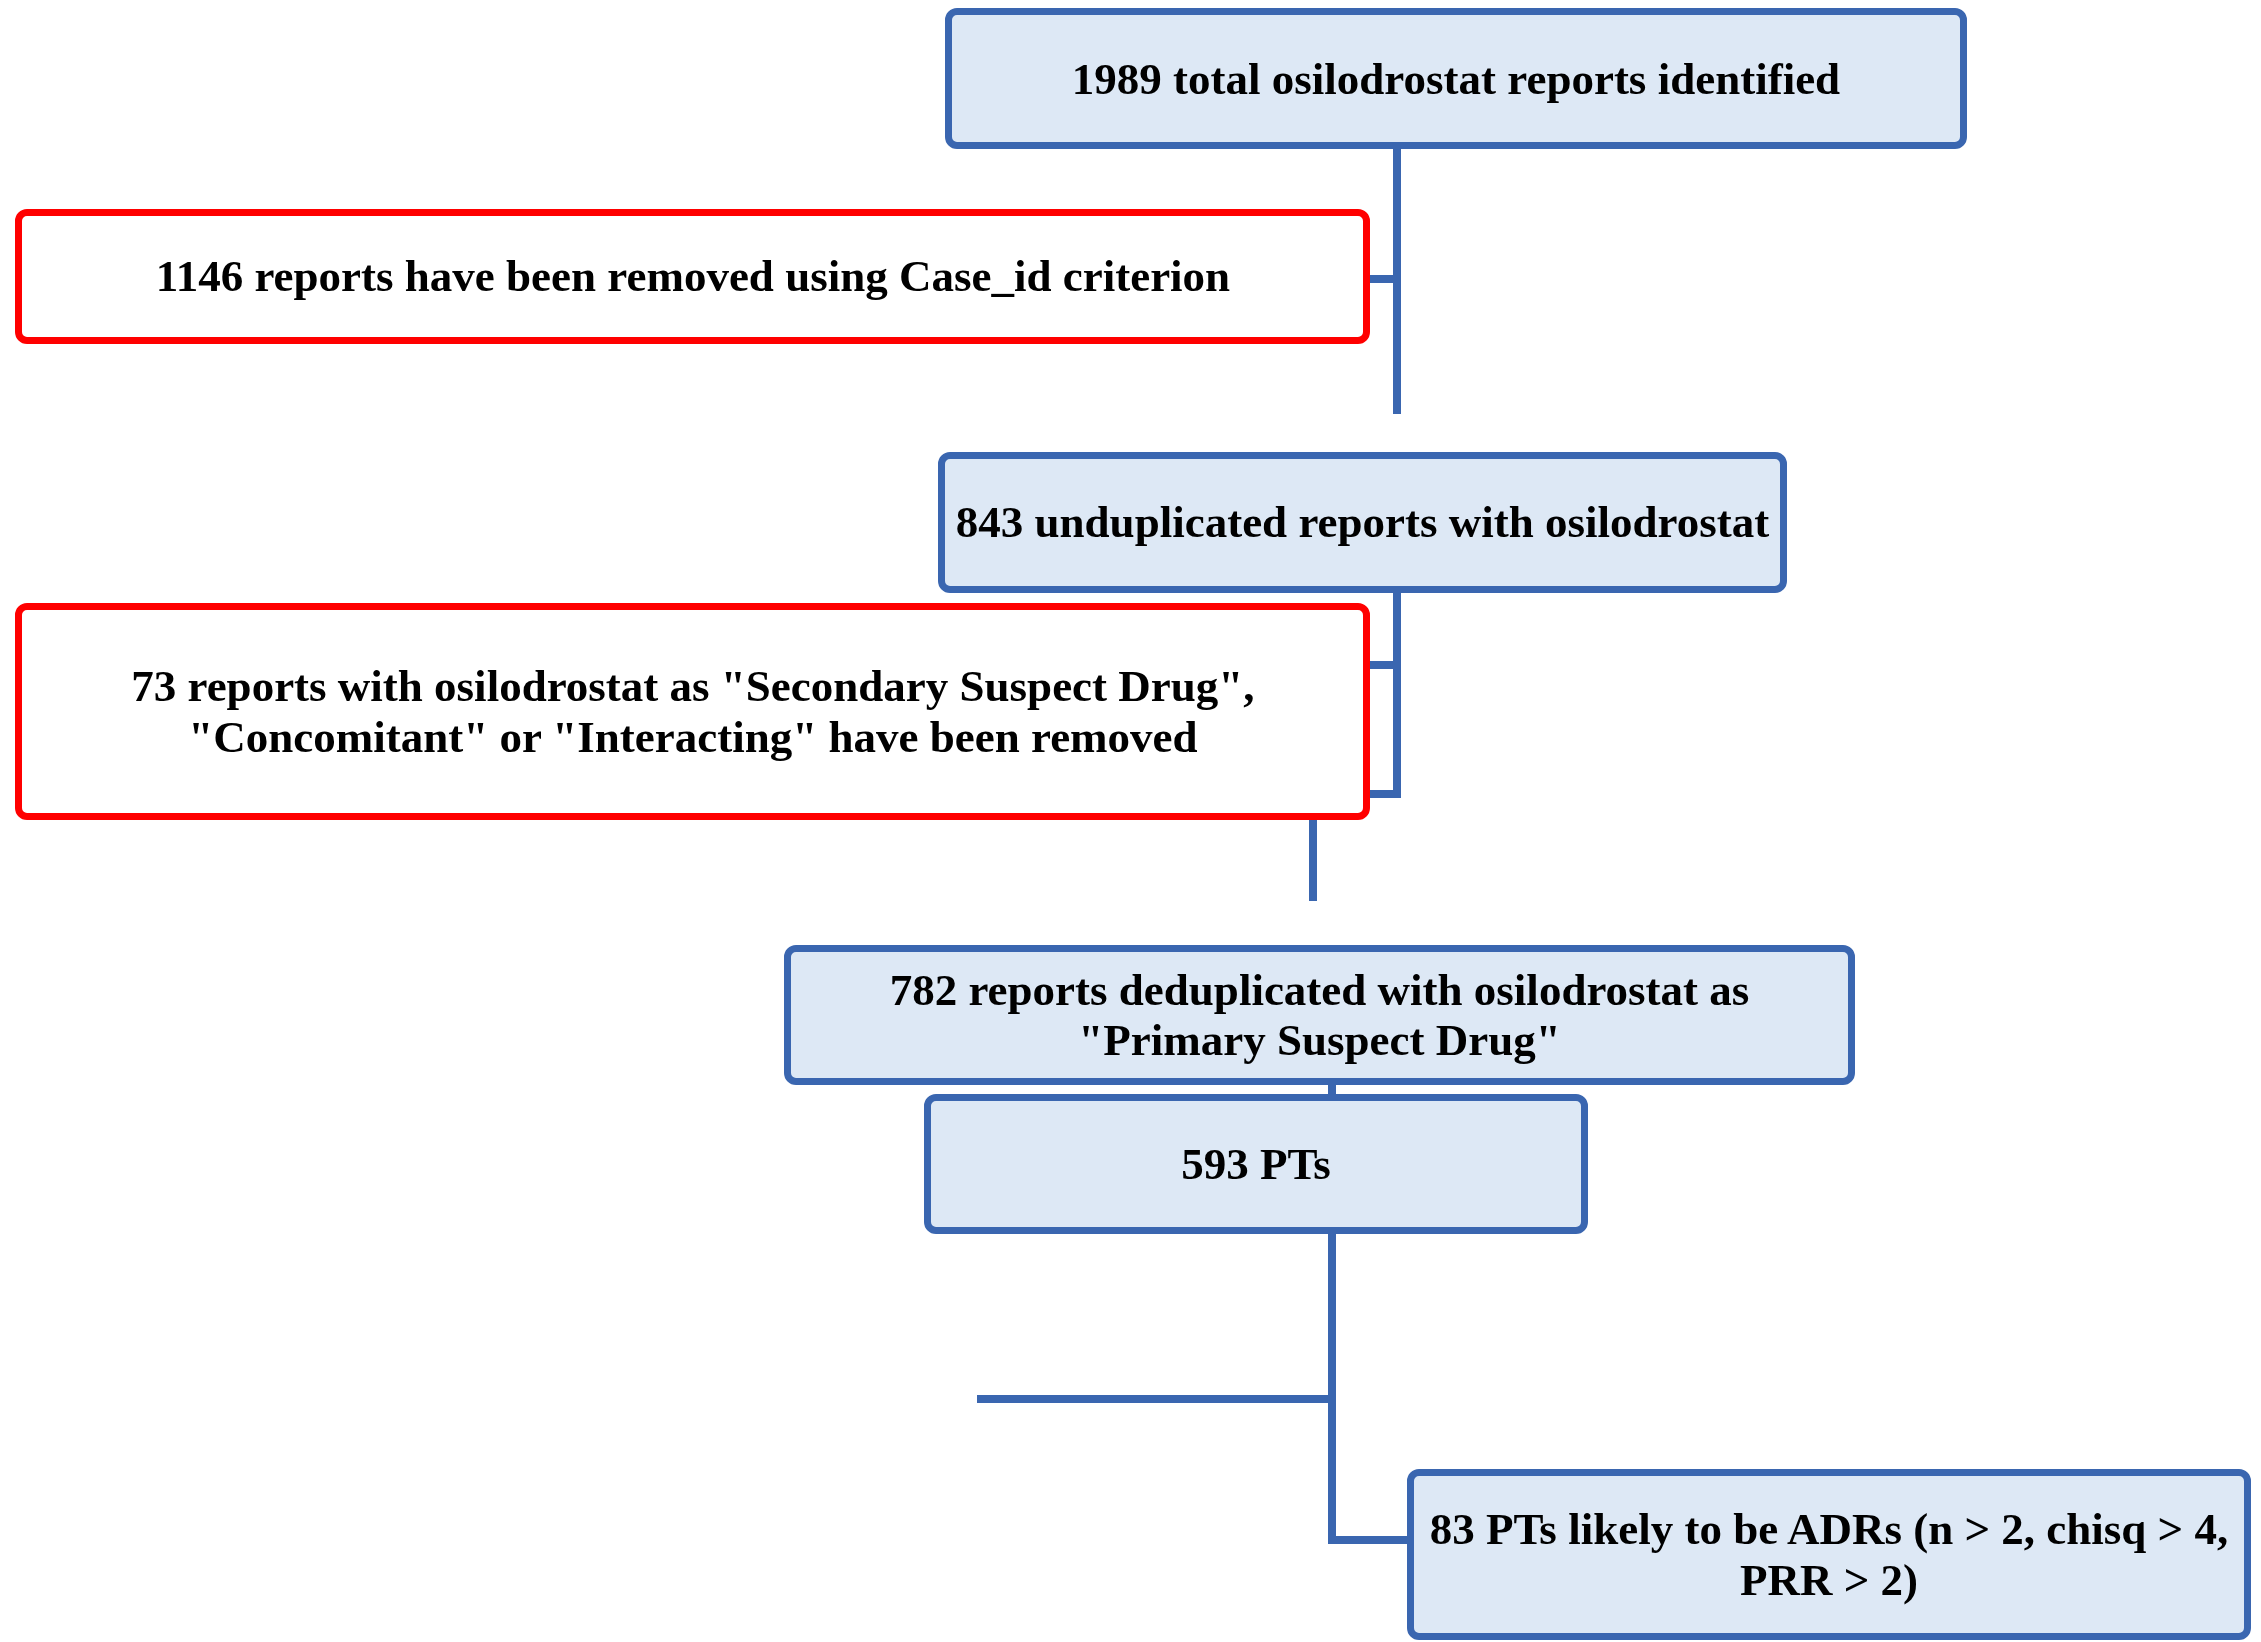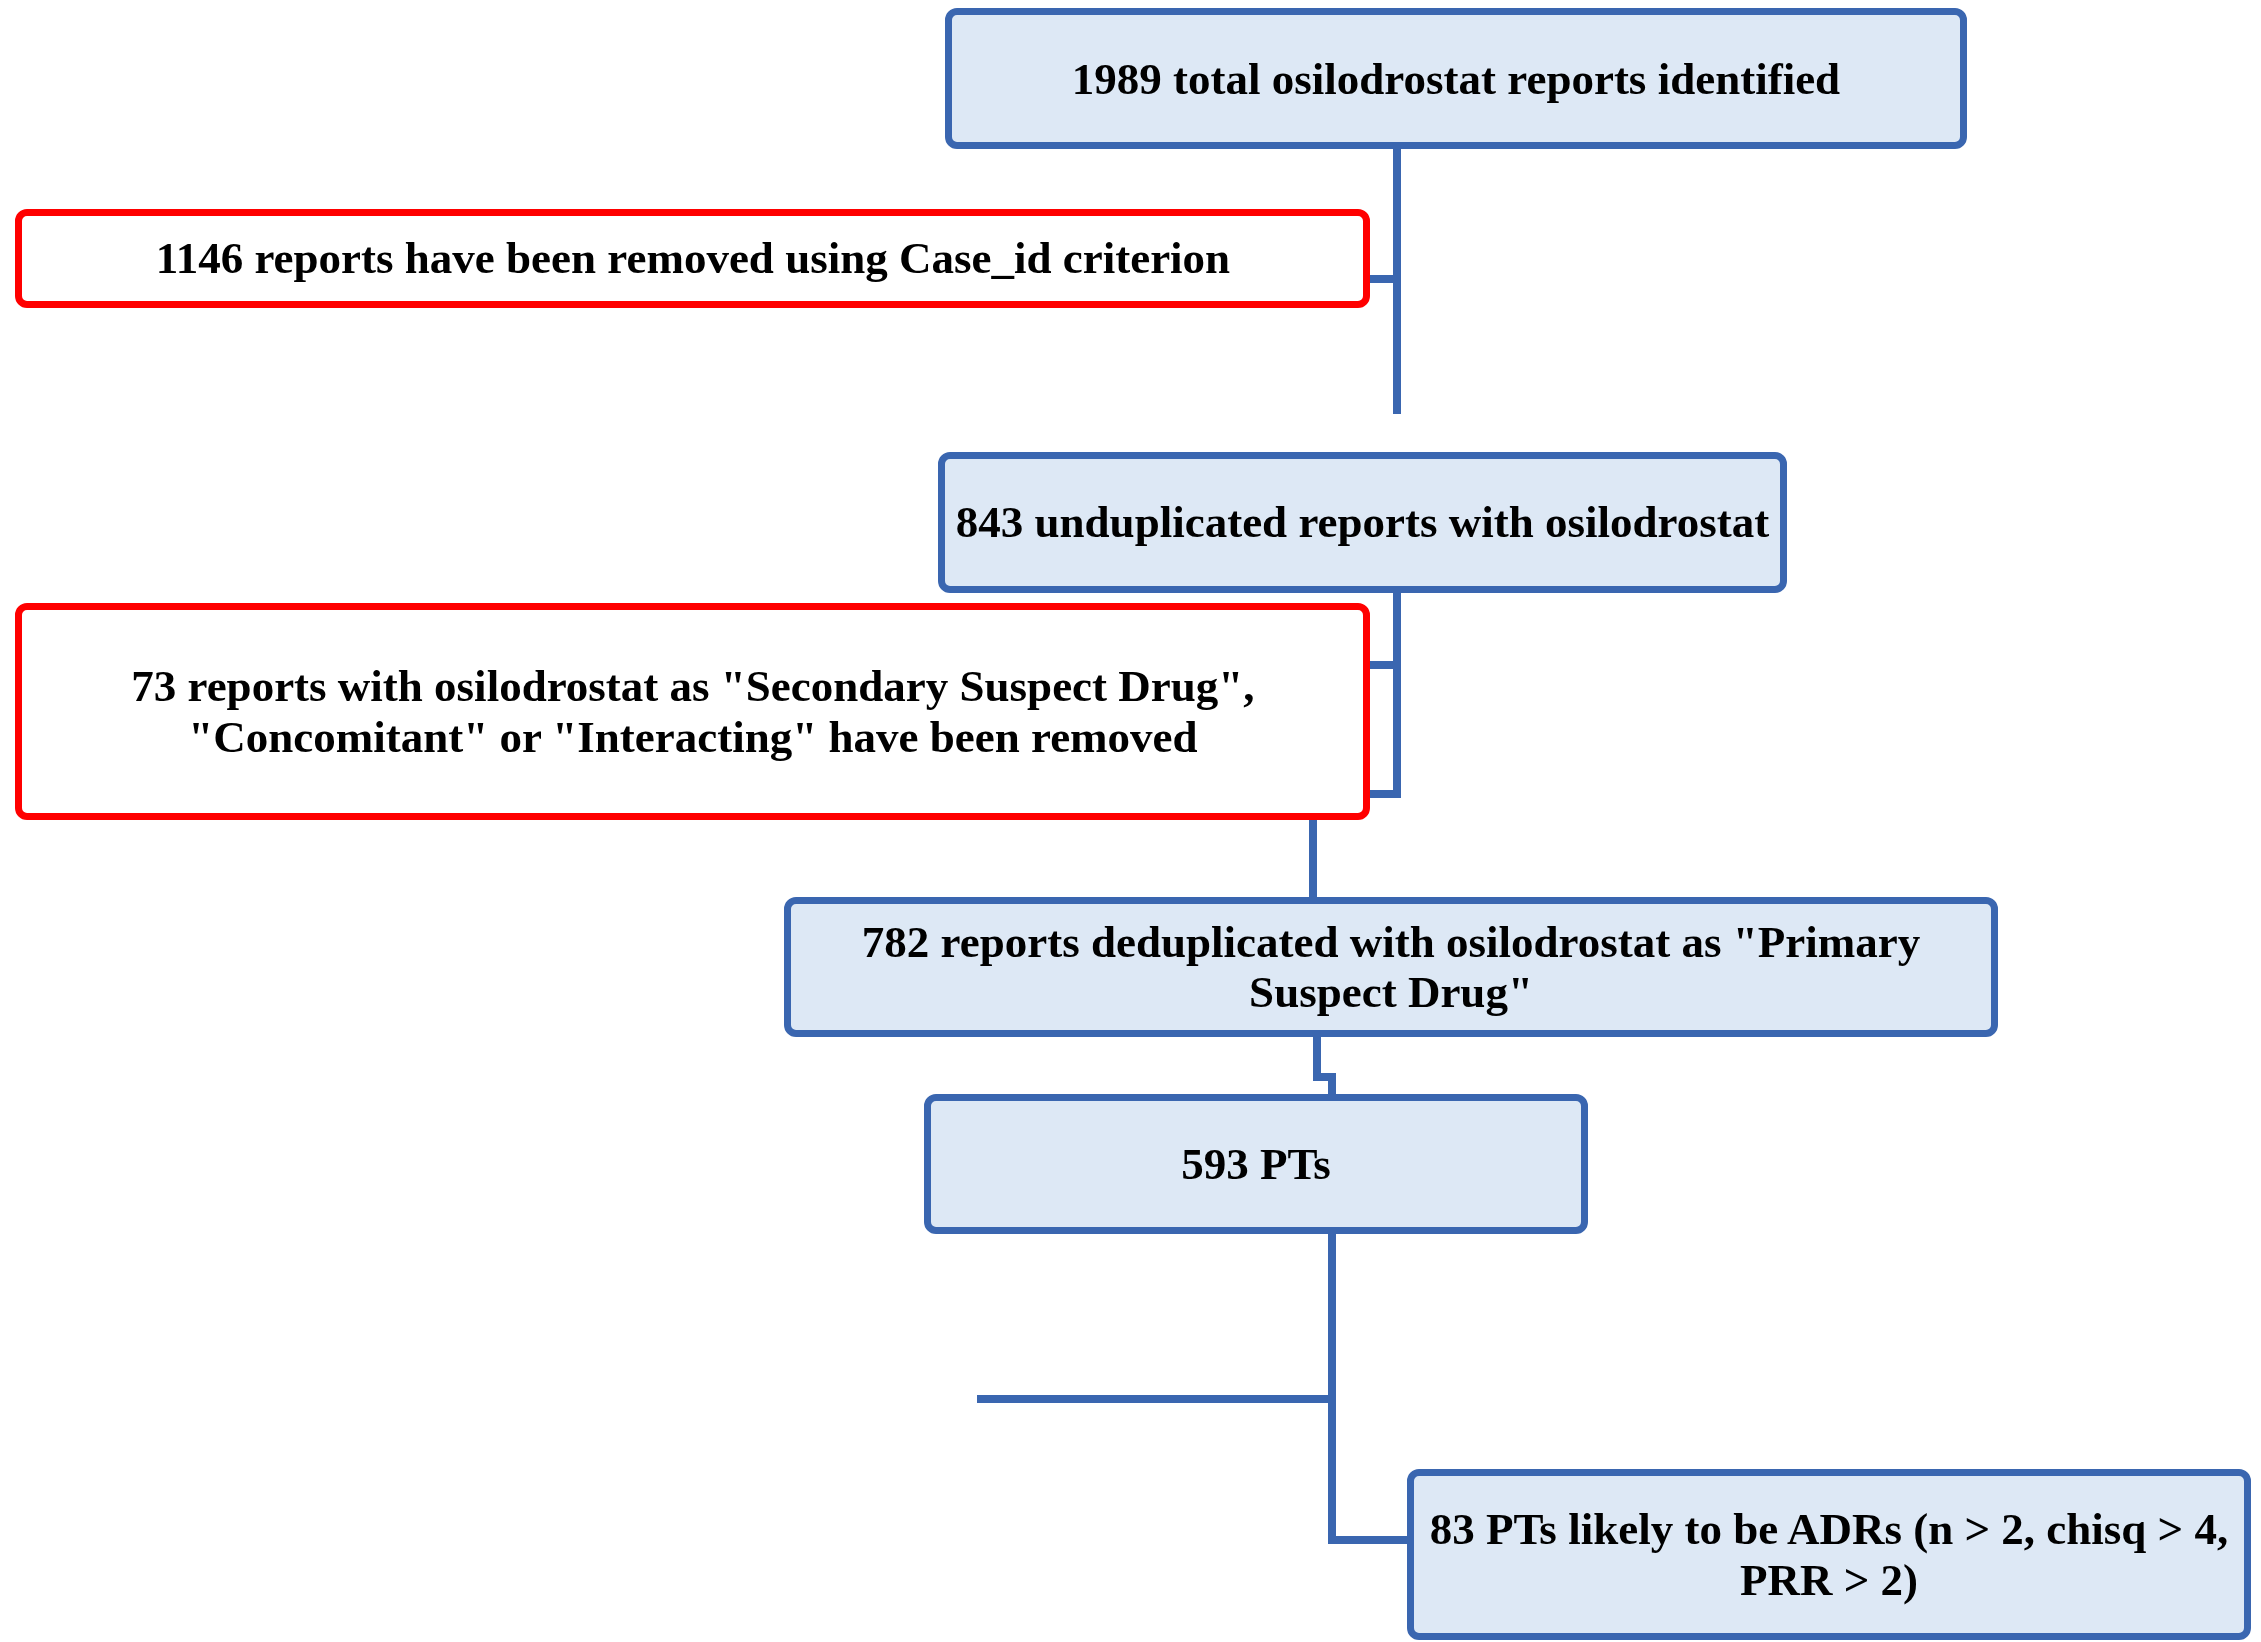--- a/index.html
+++ b/index.html
@@ -60,33 +60,33 @@
   <div class="conn vline" style="left:1328px; top:1073px; height:28px;"></div>
 
   <div class="conn vline" style="left:1328px; top:1234px; height:310px;"></div>
   <div class="conn hline" style="left:977px; top:1395px; width:358px;"></div>
   <div class="conn hline" style="left:1328px; top:1536px; width:85px;"></div>
 
   <div class="node blue" style="left:945px; top:8.4px; width:1022px; height:141px;">
     <span class="txt">1989 total osilodrostat reports identified</span>
   </div>
 
-  <div class="node red" style="left:15.4px; top:209px; width:1355px; height:99px;">
+  <div class="node red" style="left:15.4px; top:209px; width:1355px; height:135px;">
     <span class="txt">1146 reports have been removed using Case_id criterion</span>
   </div>
 
   <div class="node blue" style="left:938px; top:412px; width:849px; height:141px;margin-top:40px;">
     <span class="txt">843 unduplicated reports with osilodrostat</span>
   </div>
 
   <div class="node red" style="left:15.4px; top:603px; width:1355px; height:217px;">
     <span class="txt">73 reports with osilodrostat as "Secondary Suspect Drug", "Concomitant" or "Interacting" have been removed</span>
   </div>
 
-  <div class="node blue" style="left:784px; top:897px; width:1214px; height:140px;text-align:center;">
+  <div class="node blue" style="left:784px; top:945px; width:1071px; height:140px;text-align:center;">
     <span class="txt">782 reports deduplicated with osilodrostat as "Primary Suspect Drug"</span>
   </div>
 
   <div class="node blue" style="left:924px; top:1094px; width:664px; height:140px;">
     <span class="txt">593 PTs</span>
   </div>
 
 
   <div class="node blue" style="left:1407px; top:1469px; width:844px; height:171px;">
     <span class="txt">83 PTs likely to be ADRs (n &gt; 2, chisq &gt; 4, PRR &gt; 2)</span>

